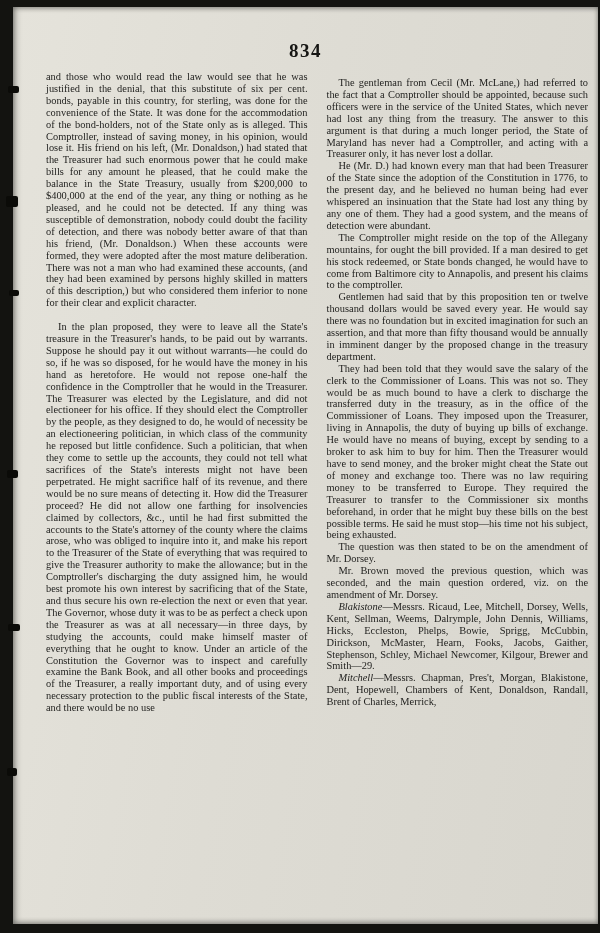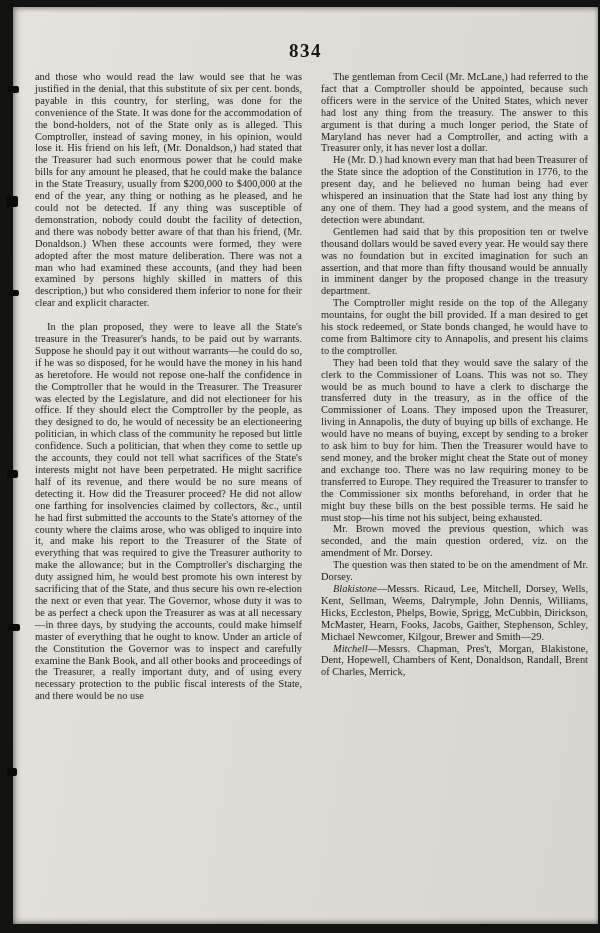--- a/index.html
+++ b/index.html
@@ -21,21 +21,22 @@
     padding-top: 33px;
     font-weight: bold;
     font-size: 19px;
     letter-spacing: 1.5px;
     color: #161614;
   }
   .columns {
     display: flex;
     margin-top: 9px;
     padding: 0 10px 0 22px;
-    align-items: flex-start;
+    align-items: center;
+    margin-left: 11px;
   }
   .column {
     flex: 1 1 0;
     text-align: justify;
     font-size: 10.4px;
     line-height: 11.9px;
     color: #1e1e1c;
   }
   .column.left  { padding-right: 9px; }
   .column.right { padding-left: 9px; }
@@ -70,25 +71,25 @@
     <div class="column left">
       <p class="para">and those who would read the law would see that he was justified in the denial, that this substitute of six per cent. bonds, payable in this country, for sterling, was done for the convenience of the State. It was done for the accommodation of the bond-holders, not of the State only as is alleged. This Comptroller, instead of saving money, in his opinion, would lose it. His friend on his left, (Mr. Donaldson,) had stated that the Treasurer had such enormous power that he could make bills for any amount he pleased, that he could make the balance in the State Treasury, usually from $200,000 to $400,000 at the end of the year, any thing or nothing as he pleased, and he could not be detected. If any thing was susceptible of demonstration, nobody could doubt the facility of detection, and there was nobody better aware of that than his friend, (Mr. Donaldson.) When these accounts were formed, they were adopted after the most mature deliberation. There was not a man who had examined these accounts, (and they had been examined by persons highly skilled in matters of this description,) but who considered them inferior to none for their clear and explicit character.</p>
       <p class="para indent gap">In the plan proposed, they were to leave all the State's treasure in the Treasurer's hands, to be paid out by warrants. Suppose he should pay it out without warrants—he could do so, if he was so disposed, for he would have the money in his hand as heretofore. He would not repose one-half the confidence in the Comptroller that he would in the Treasurer. The Treasurer was elected by the Legislature, and did not electioneer for his office. If they should elect the Comptroller by the people, as they designed to do, he would of necessity be an electioneering politician, in which class of the community he reposed but little confidence. Such a politician, that when they come to settle up the accounts, they could not tell what sacrifices of the State's interests might not have been perpetrated. He might sacrifice half of its revenue, and there would be no sure means of detecting it. How did the Treasurer proceed? He did not allow one farthing for insolvencies claimed by collectors, &amp;c., until he had first submitted the accounts to the State's attorney of the county where the claims arose, who was obliged to inquire into it, and make his report to the Treasurer of the State of everything that was required to give the Treasurer authority to make the allowance; but in the Comptroller's discharging the duty assigned him, he would best promote his own interest by sacrificing that of the State, and thus secure his own re-election the next or even that year. The Governor, whose duty it was to be as perfect a check upon the Treasurer as was at all necessary—in three days, by studying the accounts, could make himself master of everything that he ought to know. Under an article of the Constitution the Governor was to inspect and carefully examine the Bank Book, and all other books and proceedings of the Treasurer, a really important duty, and of using every necessary protection to the public fiscal interests of the State, and there would be no use</p>
     </div>
 
     <div class="divider"></div>
 
     <div class="column right">
       <p class="para indent">The gentleman from Cecil (Mr. McLane,) had referred to the fact that a Comptroller should be appointed, because such officers were in the service of the United States, which never had lost any thing from the treasury. The answer to this argument is that during a much longer period, the State of Maryland has never had a Comptroller, and acting with a Treasurer only, it has never lost a dollar.</p>
       <p class="para indent">He (Mr. D.) had known every man that had been Treasurer of the State since the adoption of the Constitution in 1776, to the present day, and he believed no human being had ever whispered an insinuation that the State had lost any thing by any one of them. They had a good system, and the means of detection were abundant.</p>
+      <p class="para indent">The Comptroller might reside on the top of the Allegany mountains, for ought the bill provided. If a man desired to get his stock redeemed, or State bonds changed, he would have to come from Baltimore city to Annapolis, and present his claims to the comptroller.</p>
       <p class="para indent">Gentlemen had said that by this proposition ten or twelve thousand dollars would be saved every year. He would say there was no foundation but in excited imagination for such an assertion, and that more than fifty thousand would be annually in imminent danger by the proposed change in the treasury department.</p>
-      <p class="para indent">The Comptroller might reside on the top of the Allegany mountains, for ought the bill provided. If a man desired to get his stock redeemed, or State bonds changed, he would have to come from Baltimore city to Annapolis, and present his claims to the comptroller.</p>
       <p class="para indent">They had been told that they would save the salary of the clerk to the Commissioner of Loans. This was not so. They would be as much bound to have a clerk to discharge the transferred duty in the treasury, as in the office of the Commissioner of Loans. They imposed upon the Treasurer, living in Annapolis, the duty of buying up bills of exchange. He would have no means of buying, except by sending to a broker to ask him to buy for him. Then the Treasurer would have to send money, and the broker might cheat the State out of money and exchange too. There was no law requiring money to be transferred to Europe. They required the Treasurer to transfer to the Commissioner six months beforehand, in order that he might buy these bills on the best possible terms. He said he must stop—his time not his subject, being exhausted.</p>
+      <p class="para indent">The question was then stated to be on the amendment of Mr. Dorsey.</p>
       <p class="para indent">Mr. Brown moved the previous question, which was seconded, and the main question ordered, viz. on the amendment of Mr. Dorsey.</p>
-      <p class="para indent">The question was then stated to be on the amendment of Mr. Dorsey.</p>
       <p class="para indent"><span class="italic">Blakistone</span><span>—Messrs. Ricaud, Lee, Mitchell, Dorsey, Wells, Kent, Sellman, Weems, Dalrymple, John Dennis, Williams, Hicks, Eccleston, Phelps, Bowie, Sprigg, McCubbin, Dirickson, McMaster, Hearn, Fooks, Jacobs, Gaither, Stephenson, Schley, Michael Newcomer, Kilgour, Brewer and Smith—29.</span></p>
       <p class="para indent"><span class="italic">Mitchell</span><span>—Messrs. Chapman, Pres't, Morgan, Blakistone, Dent, Hopewell, Chambers of Kent, Donaldson, Randall, Brent of Charles, Merrick,</span></p>
     </div>
 
   </div>
 </div>
 
 <div class="scan-mark mark-1"></div>
 <div class="scan-mark mark-2"></div>
 <div class="scan-mark mark-3"></div>

